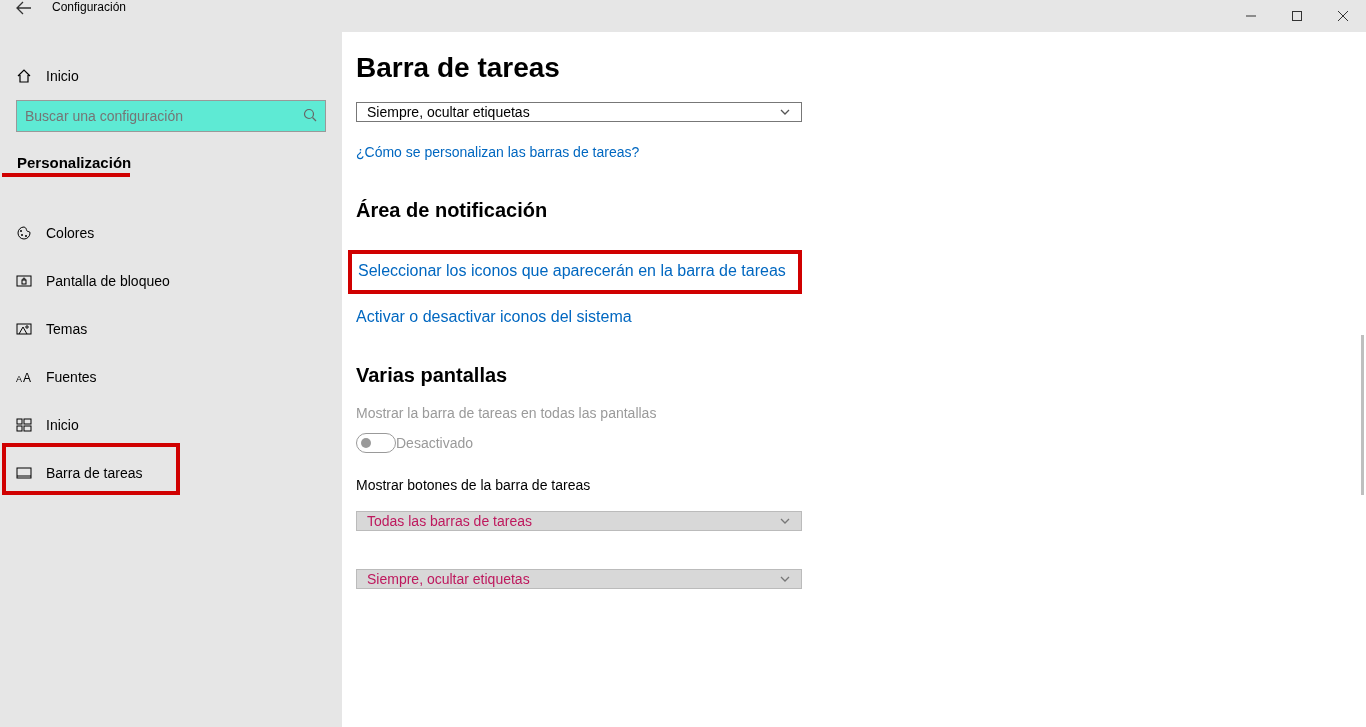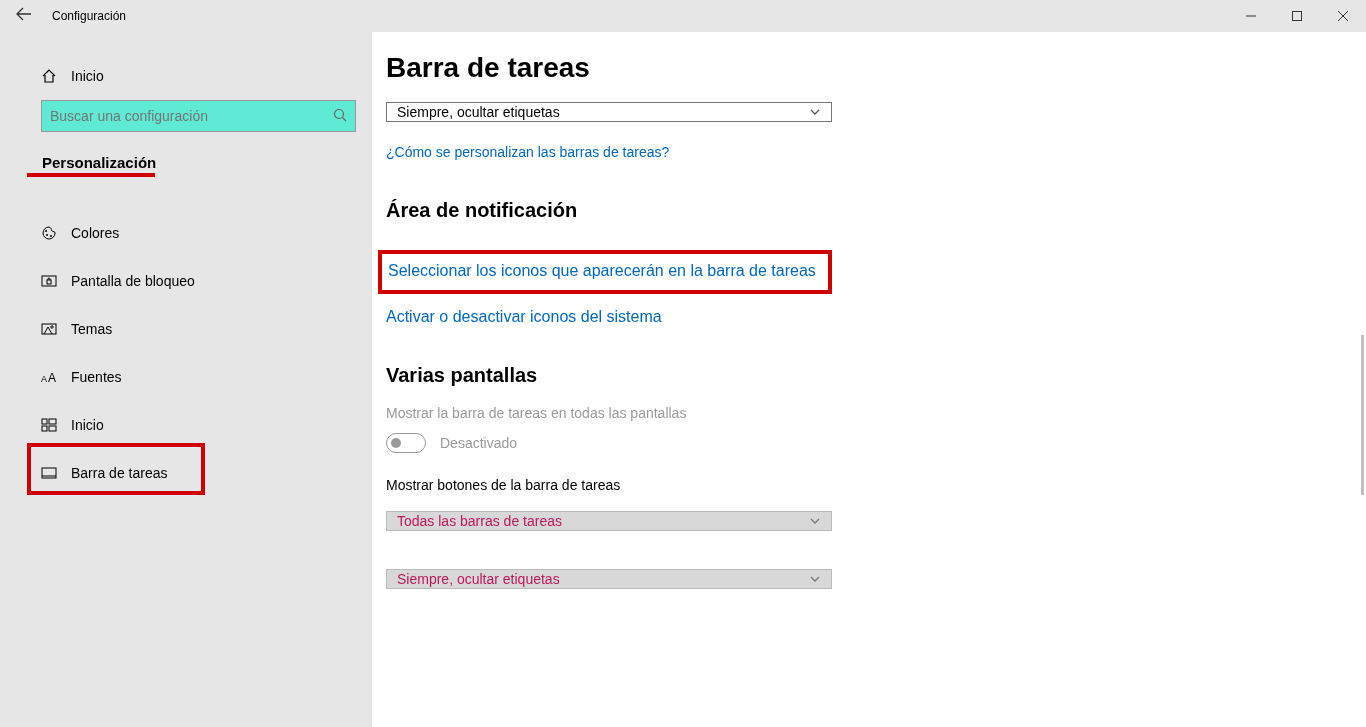--- a/index.html
+++ b/index.html
@@ -1,27 +1,27 @@
 <!DOCTYPE html>
 <html><head>
 <meta charset="utf-8">
 <style>
   * { box-sizing: border-box; margin: 0; padding: 0; font-family: "Segoe UI", Arial, sans-serif; }
   body { width: 1366px; height: 727px; background: #fff; overflow: hidden; position: relative; }
 
   
-  .titlebar { height: 32px; display: flex; align-items: center; background: #e6e6e6; }
+  .titlebar { height: 32px; display: flex; background: #e6e6e6; }
   .titlebar .back { width: 48px; text-align: center; color: #333; font-size: 16px; }
   .titlebar .title { font-size: 12px; color: #000; flex:1; padding-left: 4px;}
   .win-controls { display: flex; }
   .win-controls .ctl { width: 46px; height: 32px; display:flex; align-items:center; justify-content:center; color:#333; font-size:12px; }
 
   
   .layout { display: flex; height: calc(727px - 32px); }
-  .sidebar { width: 372px; background: #e6e6e6; padding-top: 20px; padding-left: 25px; }
+  .sidebar { width: 342px; background: #e6e6e6; padding-top: 20px; }
   .content-wrap { flex:1; display:flex; }
   .content { flex:1; padding: 8px 0 0 0; background:#fff; overflow:hidden; }
   .rtrack { width: 8px; background:#fff; }
 
   
   .nav-row { display:flex; align-items:center; height:48px; padding-left:16px; color:#000; font-size:14px; }
   .nav-row .icn { width:30px; display:inline-flex; justify-content:flex-start; align-items:center; color:#000; }
   .nav-row .lbl { }
   .search-wrap { padding: 0 16px 14px 16px; }
   .search { display:flex; align-items:center; width:100%; height:32px; background:#5eead4; border:1px solid #999; padding:0 8px; }
@@ -41,21 +41,21 @@
   .chevron svg { display:block; }
 
   .link { color:#0067c0; font-size:14px; display:inline-block; margin-top:22px; }
   .link2 { color:#0067c0; font-size:16px; display:inline-block; }
 
   h2.section { font-size:20px; font-weight:600; margin: 38px 0 18px 0; }
 
   .red-link-box { border:4px solid #d00000; display:inline-block; padding:8px 12px 10px 6px; margin-left:-8px; margin-top:10px; }
 
   .disabled-text { color:#9a9a9a; font-size:14px; }
-  .toggle-row { display:flex; align-items:center; margin-top:12px; gap:14px; }
+  .toggle-row { display:flex; align-items:center; margin-top:12px; }
   .toggle { width:40px; height:20px; border:1px solid #9a9a9a; border-radius:10px; position:relative; background:#fff; }
   .toggle .knob { width:10px; height:10px; border-radius:50%; background:#9a9a9a; position:absolute; left:4px; top:4px; }
   .toggle-label { color:#9a9a9a; font-size:14px; }
   .sep8 { height:8px; }
   .sep14 { height:14px; }
   .sep24 { height:24px; }
   .sep30 { height:30px; }
 
   .scrollbar-thumb { position:absolute; right:2px; top:335px; width:3px; height:160px; background:#bfbfbf; }
 

